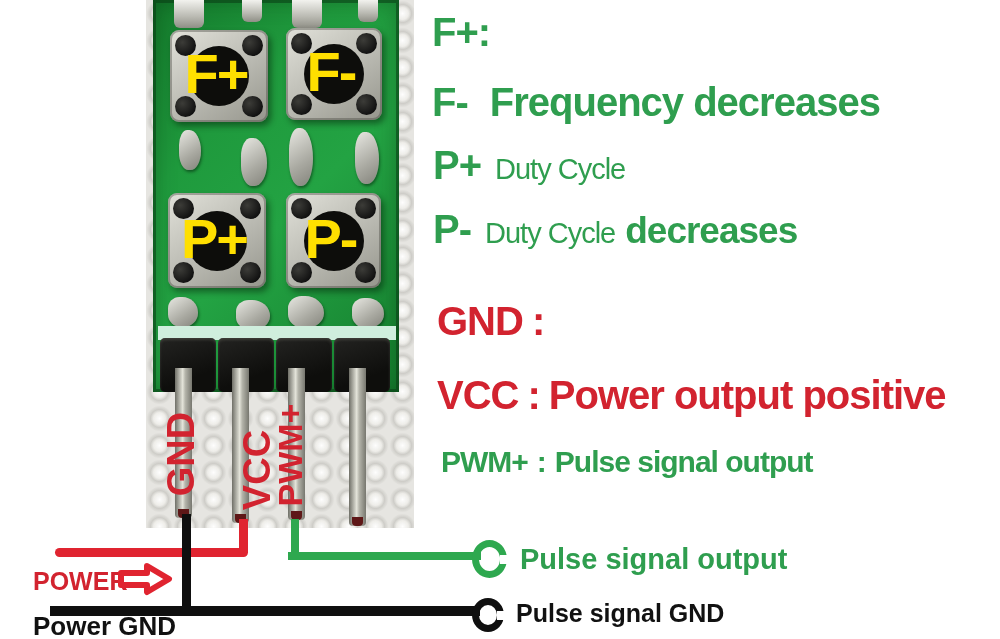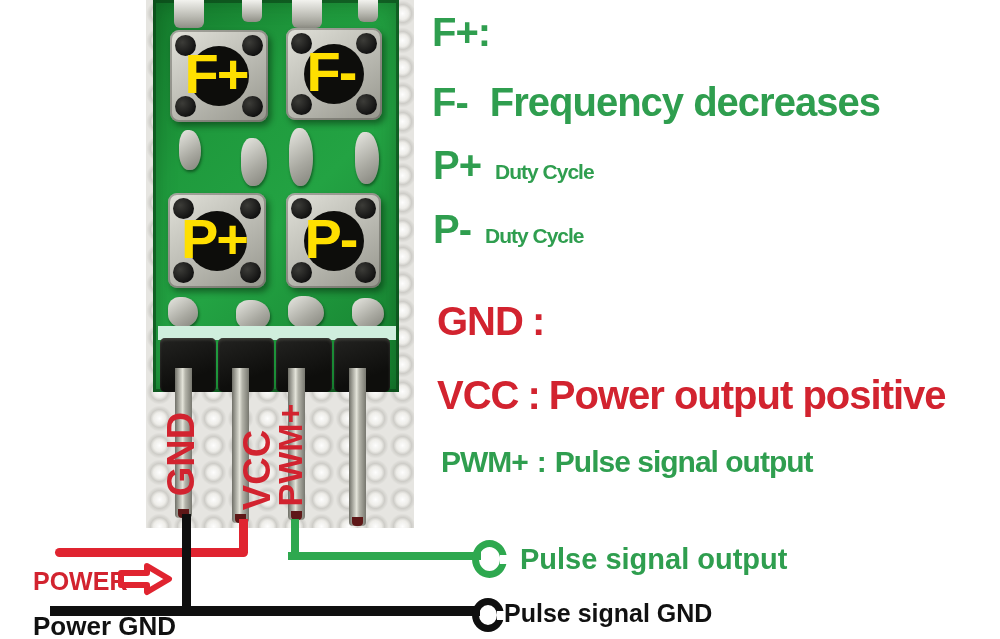--- a/index.html
+++ b/index.html
@@ -88,21 +88,21 @@
 
   
   .txt{white-space:nowrap;line-height:1.2;font-weight:bold;z-index:4;}
   .green-t{color:#2f9e4f;}
   .red-t{color:#d2232f;}
   .black-t{color:#111111;}
   .legend{display:flex;align-items:baseline;letter-spacing:-1px;}
   .fs40{font-size:40px;} .fs37{font-size:37px;} .fs30{font-size:30px;}
   .fs33{font-size:33px;} .fs29{font-size:29px;} .fs26{font-size:26px;}
   .fs25{font-size:25px;}
-  .mid{font-weight:700;font-size:21px;}
+  .mid{font-weight:400;font-size:29px;}
   .gap14{margin-left:14px;} .gap22{margin-left:22px;} .gap10{margin-left:10px;}
   .sep{margin:0 9px;}
 </style>
 </head>
 <body>
 
 <div class="stage">
 
   <div class="abs bubblewrap"></div>
 
@@ -191,20 +191,21 @@
     <span class="fs40">F-</span>
     <span class="fs40 gap22">Frequency decreases</span>
   </div>
   <div class="abs txt legend green-t" style="left:433px;top:141px">
     <span class="fs40">P+</span>
     <span class="mid gap14">Duty Cycle</span>
   </div>
   <div class="abs txt legend green-t" style="left:433px;top:205px">
     <span class="fs40">P-</span>
     <span class="mid gap14">Duty Cycle</span>
+    <span class="fs37 gap10">decreases</span>
   </div>
   <div class="abs txt legend red-t" style="left:437px;top:297px">
     <span class="fs40">GND</span>
     <span class="fs40 sep">:</span>
   </div>
   <div class="abs txt legend red-t" style="left:437px;top:371px">
     <span class="fs40">VCC</span>
     <span class="fs40 sep">:</span>
     <span class="fs40">Power output positive</span>
   </div>
@@ -214,15 +215,15 @@
     <span class="fs30">Pulse signal output</span>
   </div>
 
   <div class="abs txt red-t fs25" style="left:33px;top:566px">POWER</div>
   <svg class="abs" style="left:118px;top:562px;z-index:4" width="56" height="34" viewBox="0 0 56 34">
     <polygon points="3,11 29,11 29,4 51,17 29,30 29,23 3,23" fill="#ffffff" stroke="#e02430" stroke-width="6" stroke-linejoin="round"></polygon>
   </svg>
   <div class="abs txt black-t fs26" style="left:33px;top:611px">Power GND</div>
 
   <div class="abs txt green-t fs29" style="left:520px;top:542px">Pulse signal output</div>
-  <div class="abs txt black-t fs25" style="left:504px;top:598px">Pulse signal GND</div>
+  <div class="abs txt black-t fs25" style="left:516px;top:598px">Pulse signal GND</div>
 
 </div>
 
 </body></html>

